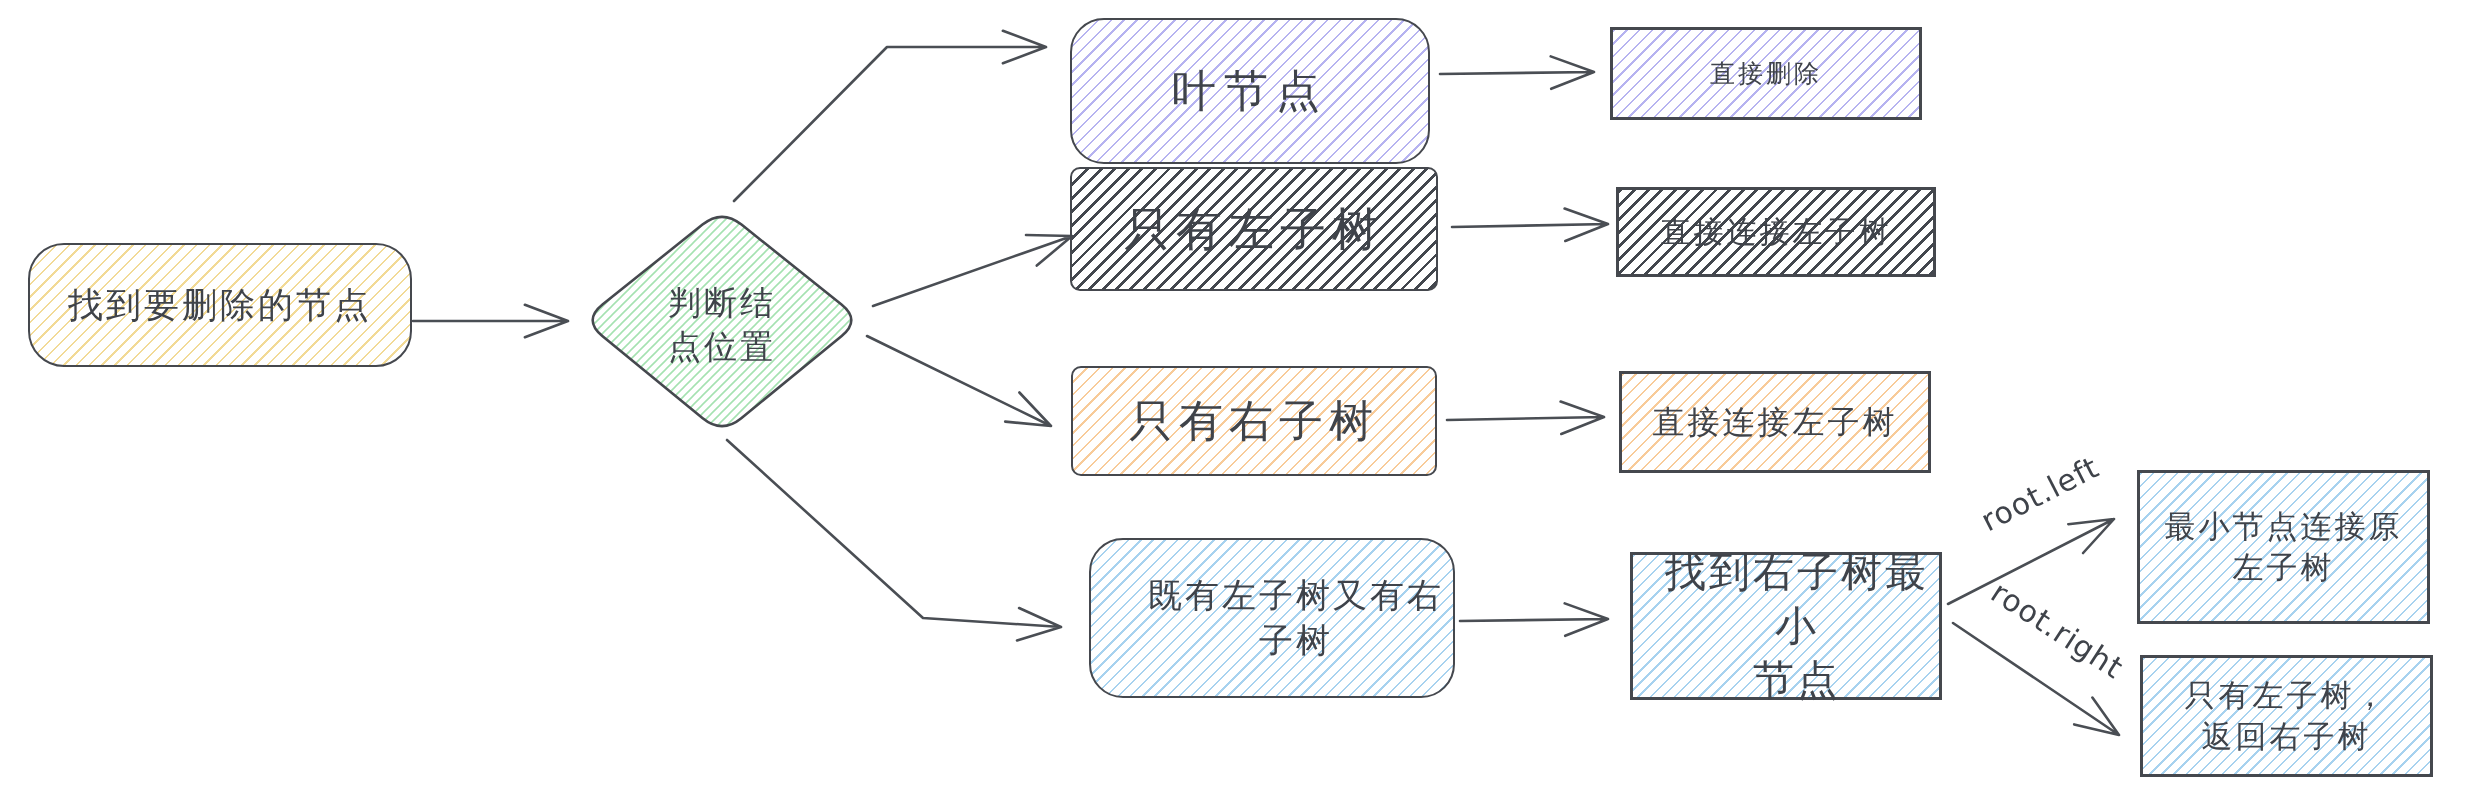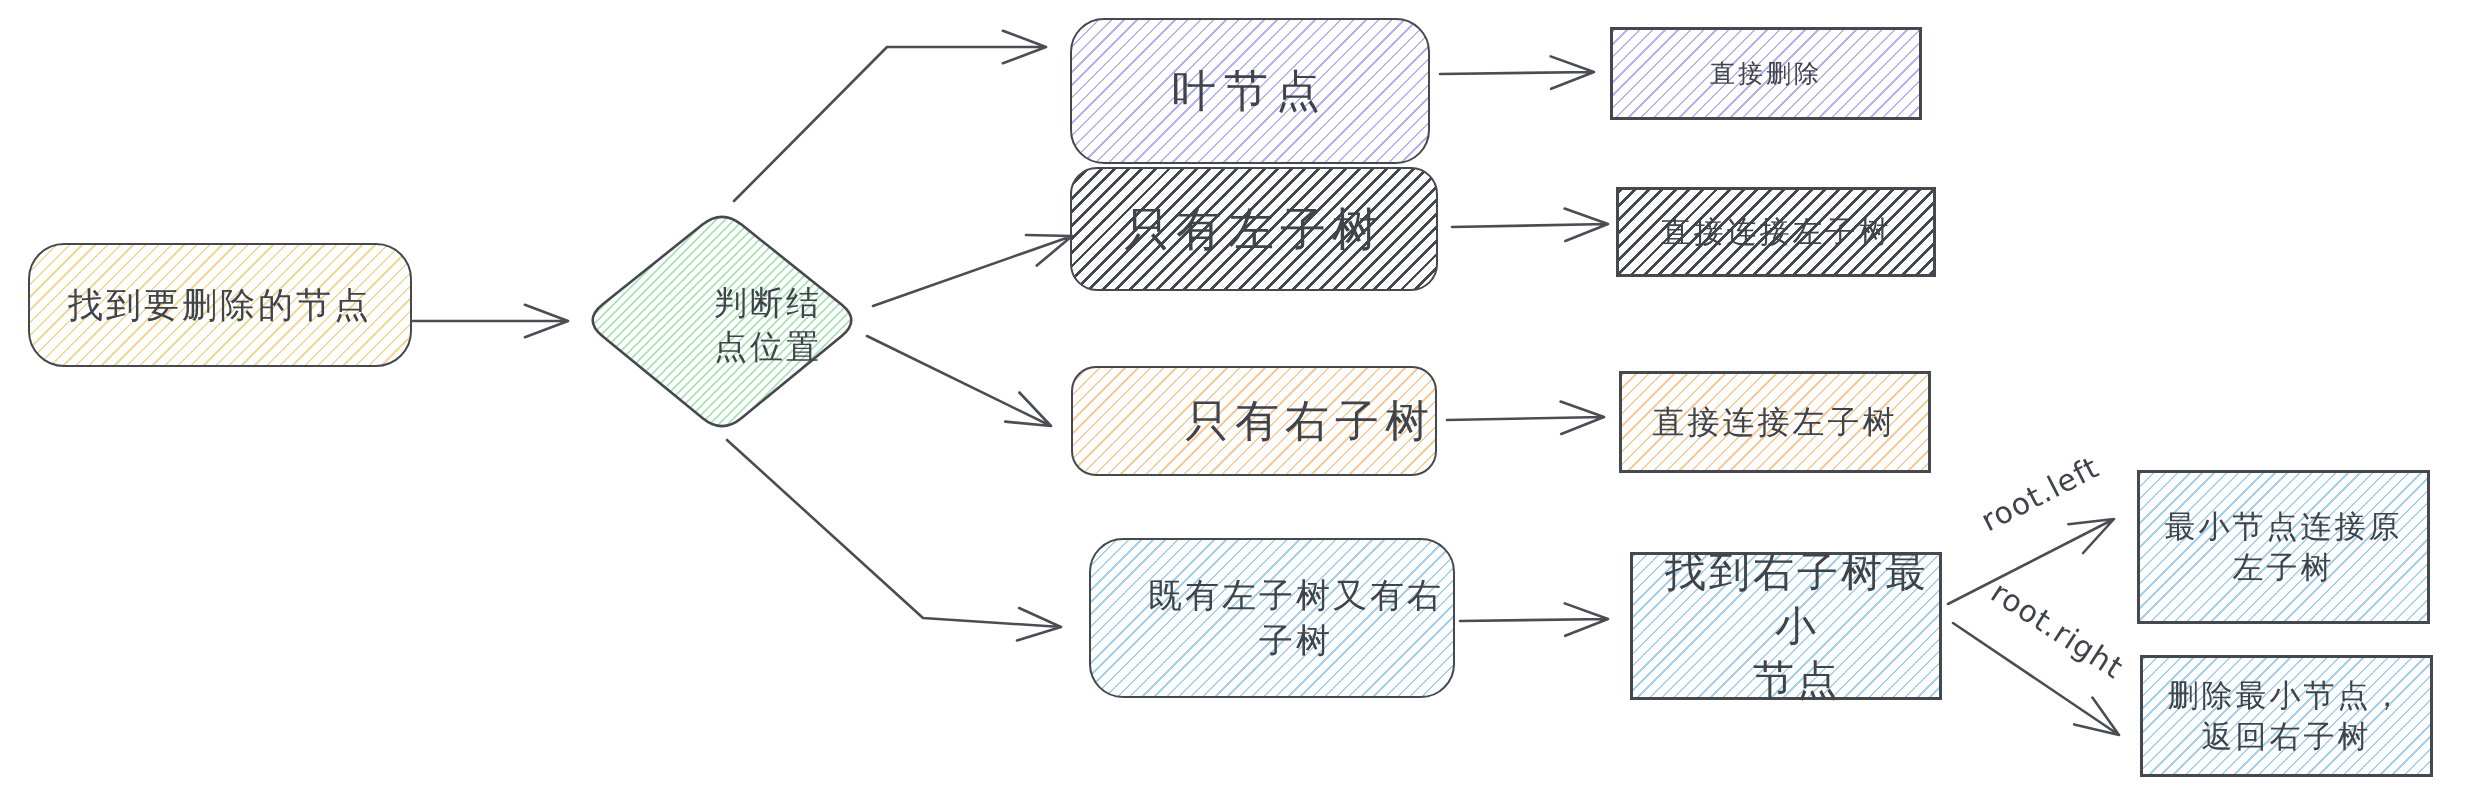--- a/index.html
+++ b/index.html
@@ -23,21 +23,21 @@
   }
   .node.rect{border-width:3px;}
   .label{white-space:pre-line;line-height:1.32;color:#3f434a;letter-spacing:3px;}
   .hatch-yellow{background-image:repeating-linear-gradient(135deg,#f2da96 0 1.7px,transparent 1.7px 9px);}
   .hatch-violet{background-image:repeating-linear-gradient(135deg,#b6b3f0 0 1.7px,transparent 1.7px 9px);}
   .hatch-orange{background-image:repeating-linear-gradient(135deg,#f8cb99 0 1.7px,transparent 1.7px 9px);}
   .hatch-blue{background-image:repeating-linear-gradient(135deg,#a7d2ef 0 1.7px,transparent 1.7px 8.6px);}
   .hatch-dark{background-image:repeating-linear-gradient(135deg,#43474e 0 2.8px,transparent 2.8px 9.6px);}
   .diamond-label{
     position:absolute;left:622px;top:281px;width:200px;
-    text-align:right;font-size:33px;
+    text-align:center;font-size:33px;
   }
   .edge-label{
     position:absolute;font-size:30px;letter-spacing:1px;color:#3f434a;
     text-align:center;
   }
 </style>
 </head>
 <body>
 
 <div class="canvas">
@@ -74,29 +74,29 @@
   </div>
 
   <div class="node hatch-violet" style="left:1070px;top:18px;width:360px;height:146px;border-radius:34px;">
     <span class="label" style="font-size:44px;letter-spacing:8px;">叶节点</span>
   </div>
 
   <div class="node rect hatch-violet" style="left:1610px;top:27px;width:312px;height:93px;">
     <span class="label" style="font-size:25px;">直接删除</span>
   </div>
 
-  <div class="node hatch-dark" style="left:1070px;top:167px;width:368px;height:124px;border-radius:27px;">
+  <div class="node hatch-dark" style="left:1070px;top:167px;width:368px;height:124px;border-radius:10px;">
     <span class="label" style="font-size:46px;letter-spacing:6px;">只有左子树</span>
   </div>
 
   <div class="node rect hatch-dark" style="left:1616px;top:187px;width:320px;height:90px;">
     <span class="label" style="font-size:30px;">直接连接左子树</span>
   </div>
 
-  <div class="node hatch-orange" style="left:1071px;top:366px;width:366px;height:110px;border-radius:25px;justify-content:flex-end;">
+  <div class="node hatch-orange" style="left:1071px;top:366px;width:366px;height:110px;border-radius:10px;">
     <span class="label" style="font-size:44px;letter-spacing:6px;">只有右子树</span>
   </div>
 
   <div class="node rect hatch-orange" style="left:1619px;top:371px;width:312px;height:102px;">
     <span class="label" style="font-size:32px;">直接连接左子树</span>
   </div>
 
   <div class="node hatch-blue" style="left:1089px;top:538px;width:366px;height:160px;border-radius:34px;padding-left:48px;">
     <span class="label" style="font-size:34px;">既有左子树又有右
 子树</span>
@@ -106,21 +106,21 @@
     <span class="label" style="font-size:41px;margin-left:22px;">找到右子树最小
 节点</span>
   </div>
 
   <div class="node rect hatch-blue" style="left:2137px;top:470px;width:293px;height:154px;">
     <span class="label" style="font-size:31px;">最小节点连接原
 左子树</span>
   </div>
 
   <div class="node rect hatch-blue" style="left:2140px;top:655px;width:293px;height:122px;">
-    <span class="label" style="font-size:31px;">删除最小节点，
+    <span class="label" style="font-size:31px;">只有左子树，
 返回右子树</span>
   </div>
 
   <div class="edge-label" style="left:1956px;top:476px;width:170px;height:40px;transform:rotate(-27deg);">root.left</div>
 
   <div class="edge-label" style="left:1966px;top:612px;width:180px;height:40px;transform:rotate(33deg);">root.right</div>
 
 </div>
 
 </body></html>

